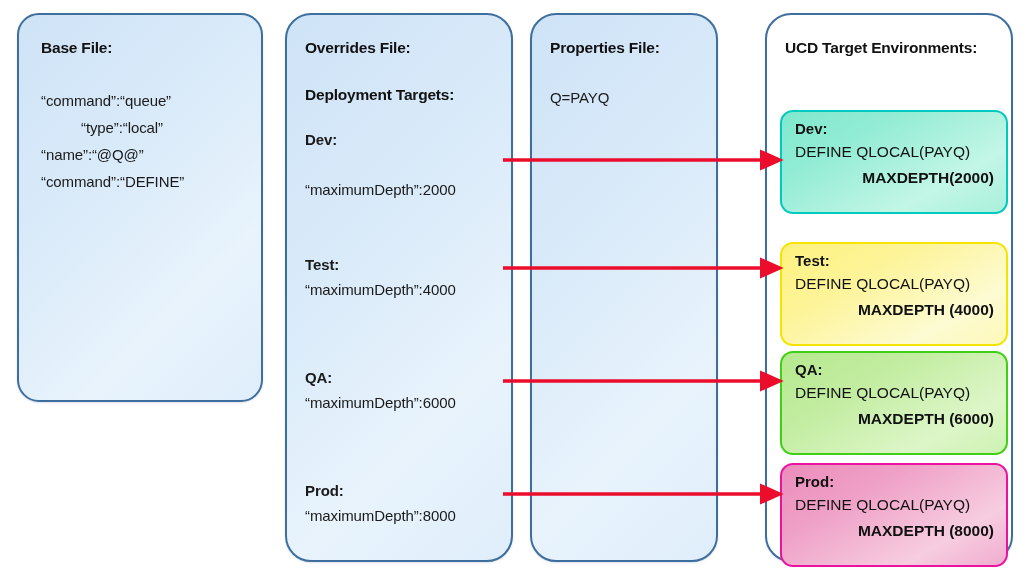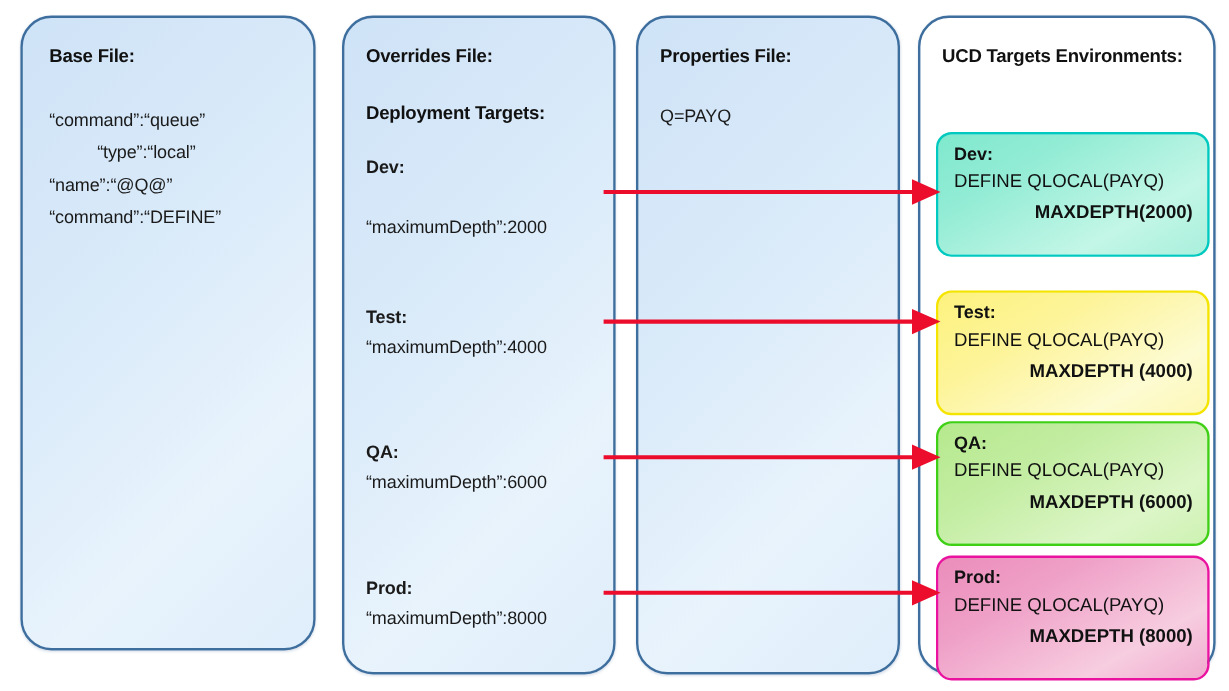--- a/index.html
+++ b/index.html
@@ -56,41 +56,42 @@
   }
   .body-line.bold {
     font-weight: bold;
   }
 
   
   #panel-base {
     left: 17px;
     top: 13px;
     width: 246px;
-    height: 529px;
+    height: 389px;
+    border-radius: 22px;
   }
   #base-title { left: 22px; top: 24px; }
   .base-line { left: 22px; }
 
   
   #panel-overrides {
     left: 285px;
     top: 13px;
     width: 228px;
     height: 549px;
   }
   #ov-title       { left: 18px; top: 24px; }
   #ov-subtitle    { left: 18px; top: 71px; }
   .ov-line        { left: 18px; }
 
   
   #panel-props {
     left: 530px;
     top: 13px;
-    width: 220px;
+    width: 188px;
     height: 549px;
   }
   #props-title { left: 18px; top: 24px; }
   #props-line  { left: 18px; top: 74px; }
 
   
   #panel-ucd {
     left: 765px;
     top: 13px;
     width: 248px;
@@ -196,21 +197,21 @@
     <div class="body-line ov-line bold" style="top:467px;">Prod:</div>
     <div class="body-line ov-line" style="top:492px;">“maximumDepth”:8000</div>
   </div>
 
   <div class="panel" id="panel-props">
     <div class="panel-title" id="props-title">Properties File:</div>
     <div class="body-line" id="props-line">Q=PAYQ</div>
   </div>
 
   <div class="panel white-bg" id="panel-ucd">
-    <div class="panel-title" id="ucd-title">UCD Targets Environments:</div>
+    <div class="panel-title" id="ucd-title">UCD Target Environments:</div>
 
     <div class="env-card" id="env-dev">
       <div class="env-name">Dev:</div>
       <div class="env-cmd1">DEFINE QLOCAL(PAYQ)</div>
       <div class="env-cmd2">MAXDEPTH(2000)</div>
     </div>
 
     <div class="env-card" id="env-test">
       <div class="env-name">Test:</div>
       <div class="env-cmd1">DEFINE QLOCAL(PAYQ)</div>

